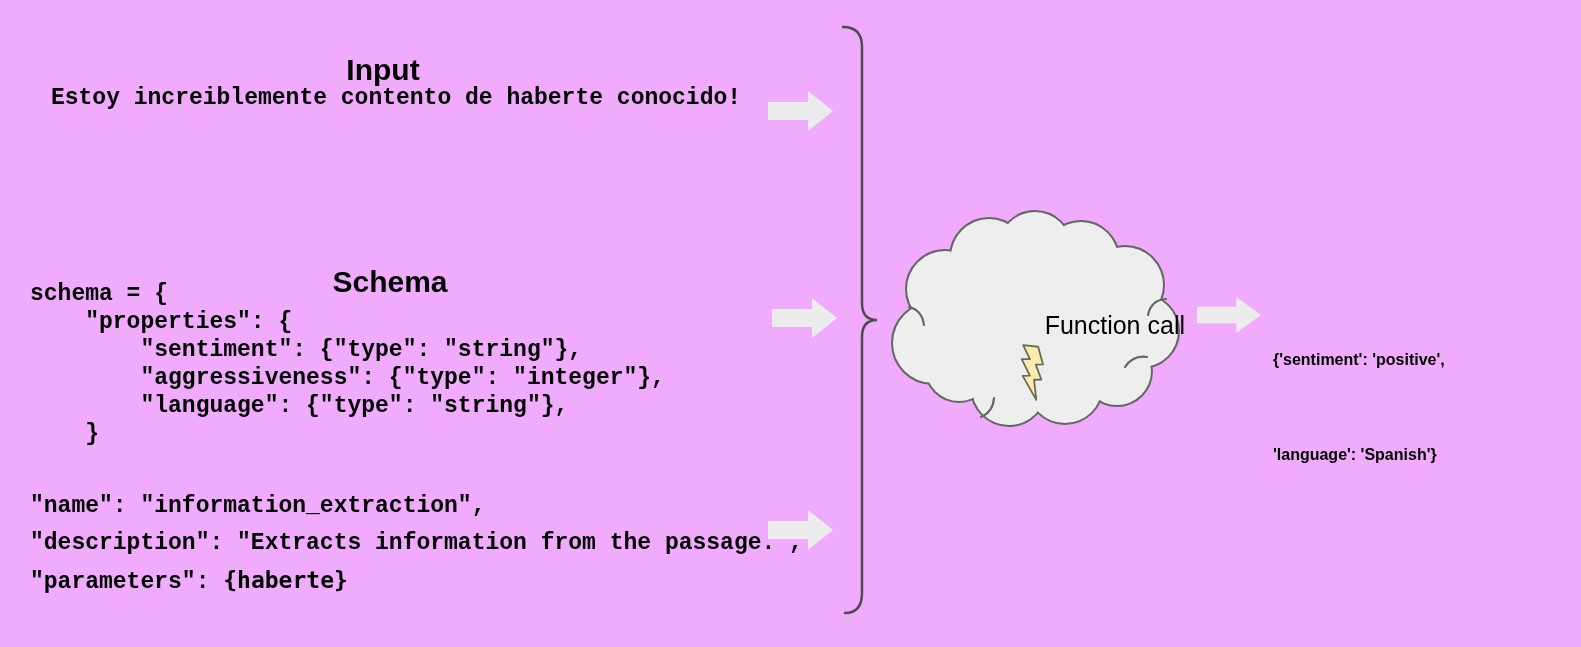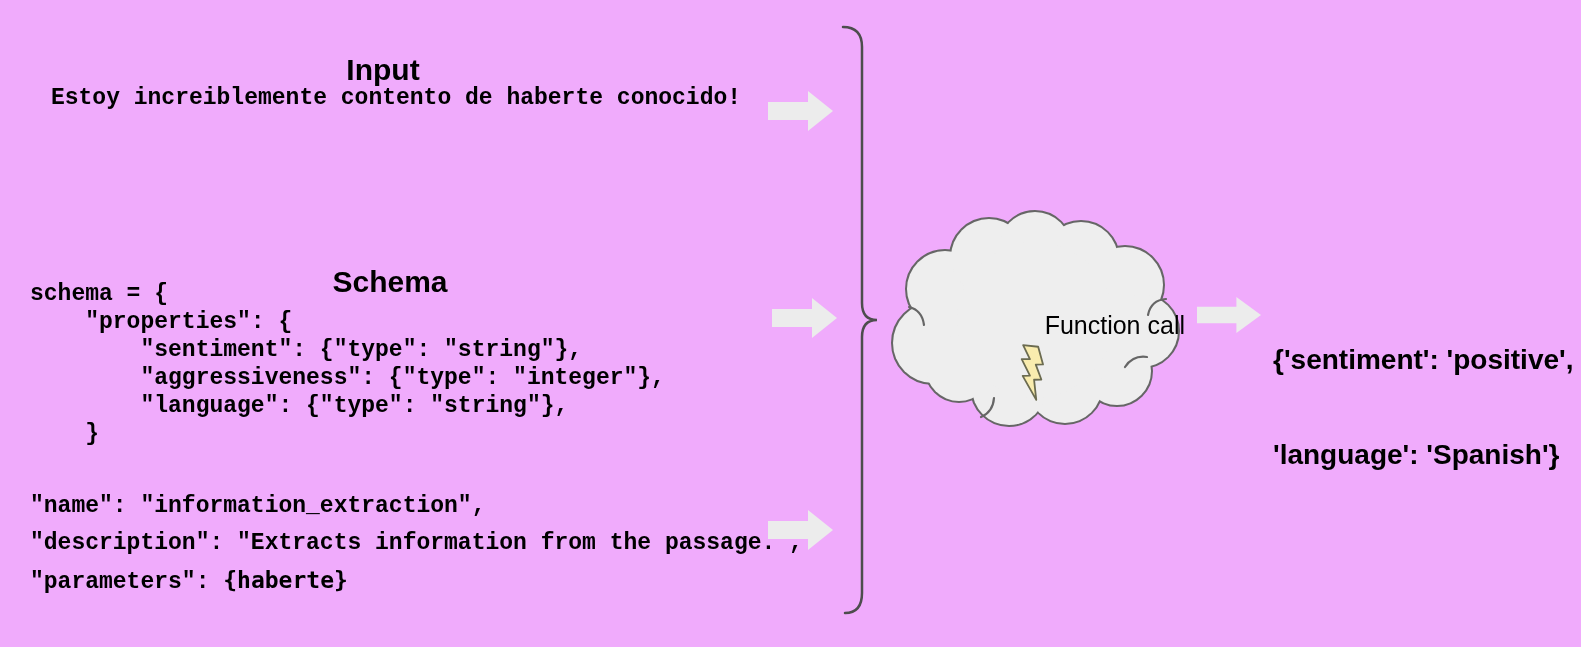--- a/index.html
+++ b/index.html
@@ -53,21 +53,21 @@
     position:absolute;
     font-family:"Liberation Sans",sans-serif;
     font-size:25px;
     line-height:29px;
     text-align:center;
   }
   .output-text{
     position:absolute;
     font-family:"Liberation Sans",sans-serif;
     font-weight:bold;
-    font-size:28px;
+    font-size:16px;
     line-height:31.5px;
     white-space:pre;
   }
   svg.abs{position:absolute;display:block;}
   .arrow-poly{fill:var(--arrow-fill);}
   .brace-path{
     fill:none;
     stroke:var(--brace-color);
     stroke-width:2.5;
     stroke-linecap:round;

